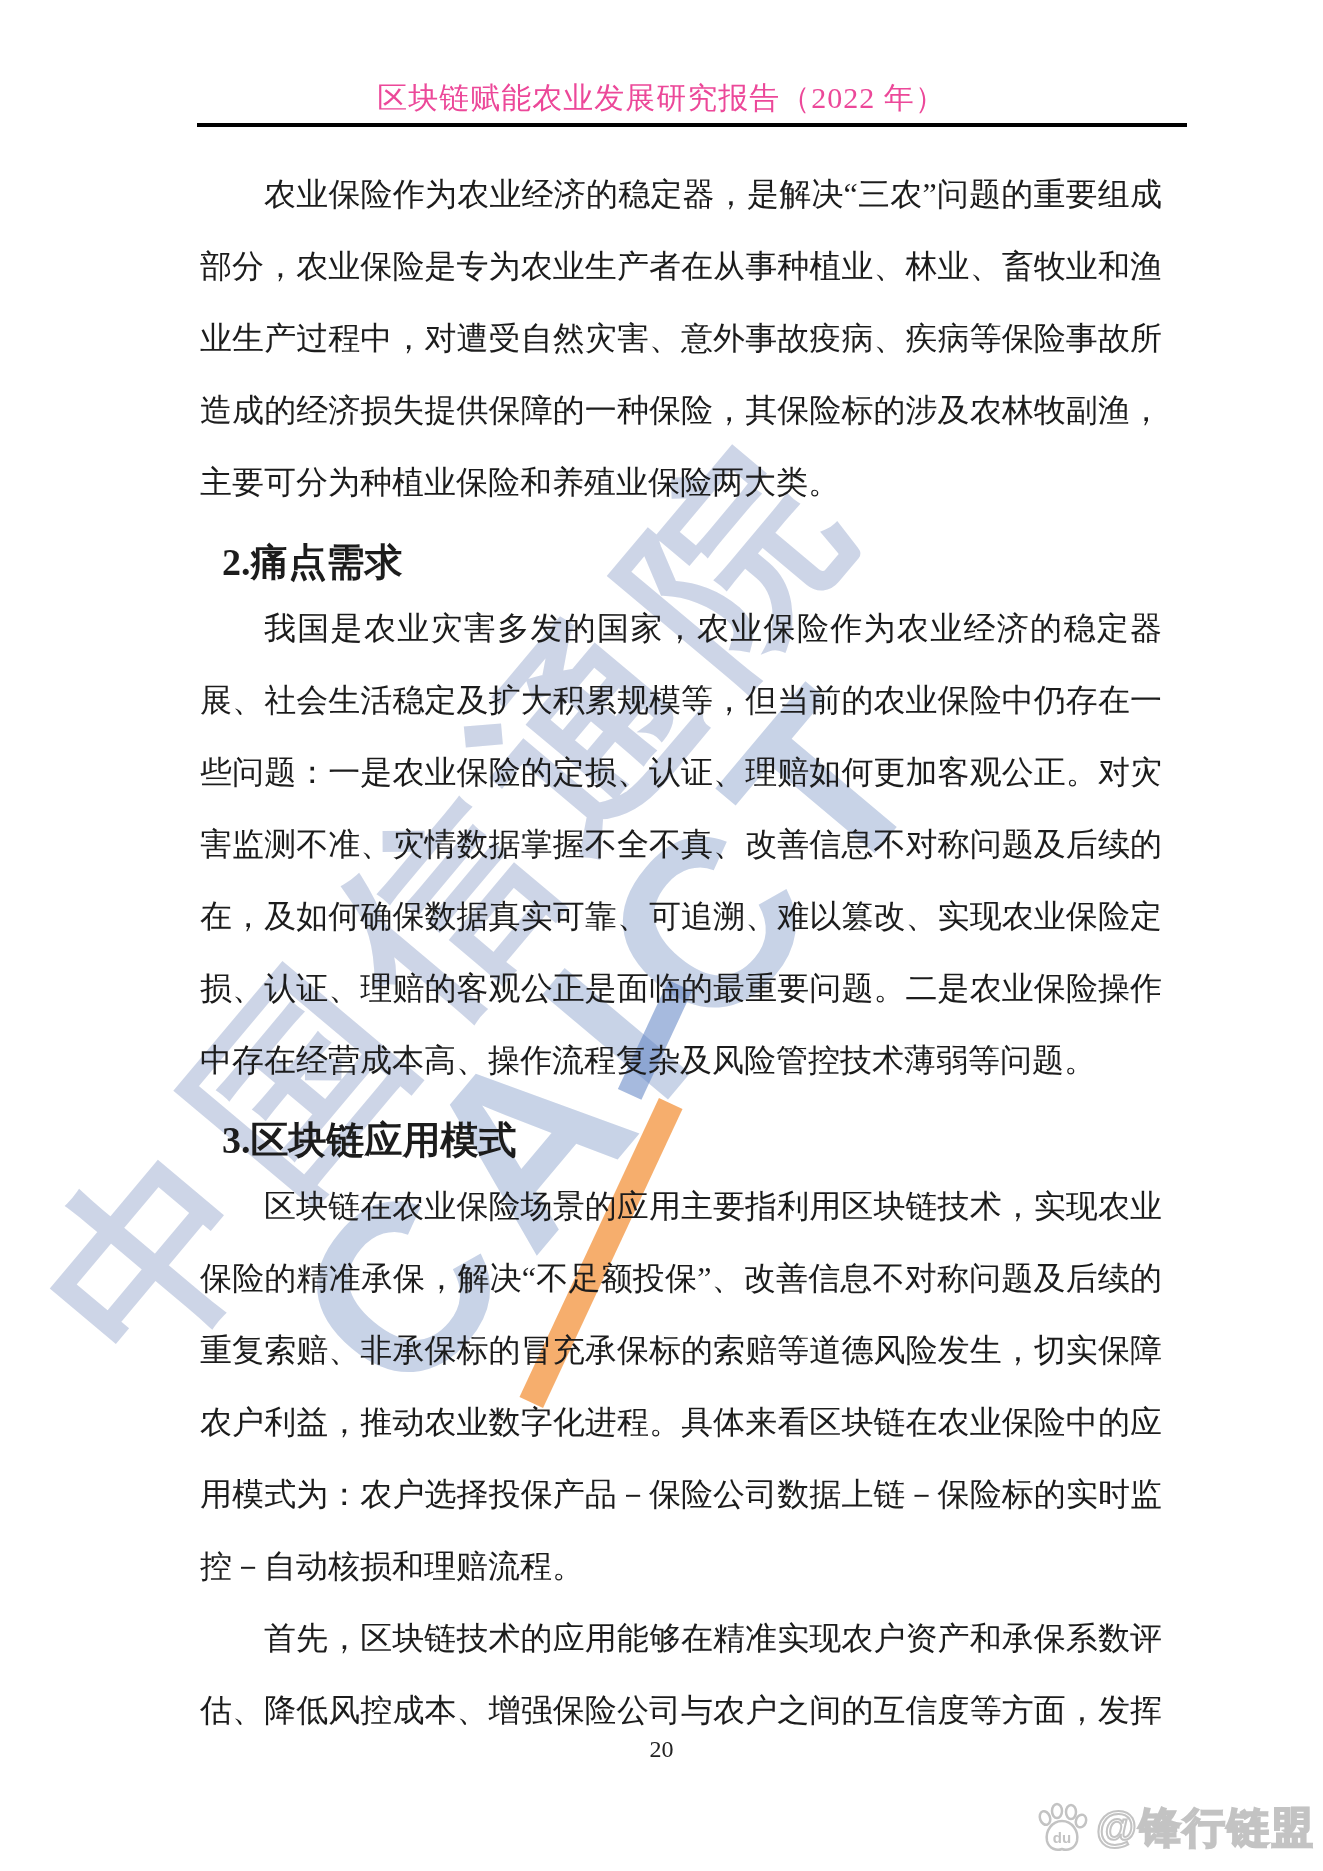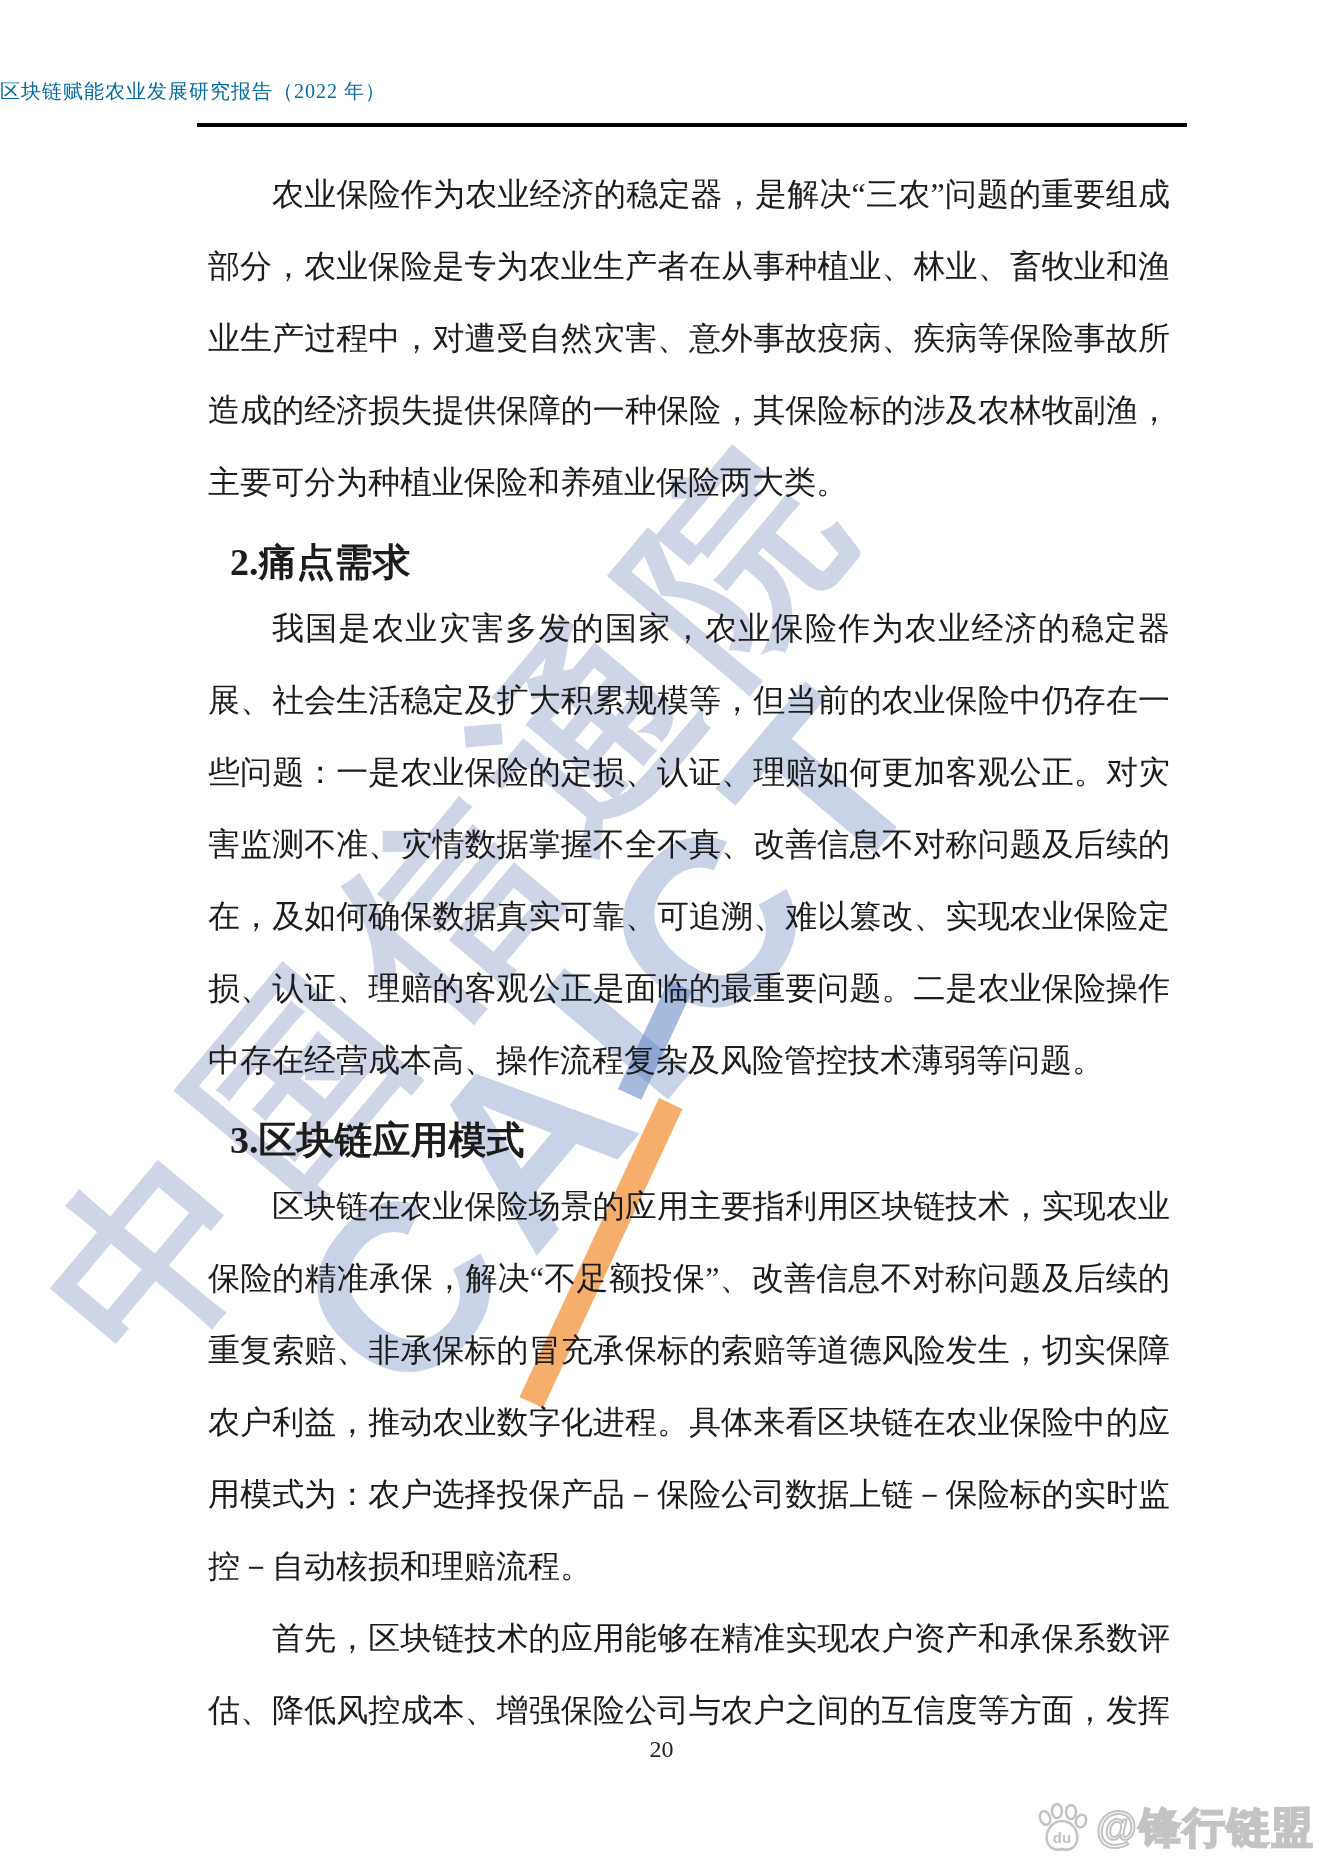--- a/index.html
+++ b/index.html
@@ -36,27 +36,27 @@
   }
   .wm-slash-blue{
     position:absolute;left:642px;top:980px;width:26px;height:120px;
     background:rgba(92,130,194,0.55);
     transform:rotate(25deg);
   }
   
   .content{position:relative;z-index:1;}
   .doc-header{
     position:absolute;left:0;top:78px;width:100%;
-    font-size:20px;letter-spacing:1px;color:#0369a1;
+    text-align:center;font-size:30px;letter-spacing:1px;color:#ec4899;
   }
   .header-rule{
     position:absolute;left:197px;top:123px;width:990px;height:4px;
     background:#000;
   }
-  .doc-body{position:absolute;left:208px;top:158px;width:962px;}
+  .doc-body{position:absolute;left:200px;top:158px;width:962px;}
   .line{
     height:72px;line-height:72px;font-size:32px;
     white-space:nowrap;
   }
   .line.justify{
     white-space:normal;
     text-align:justify;text-align-last:justify;
     text-justify:inter-character;
   }
   .line.indent{padding-left:64px;}

